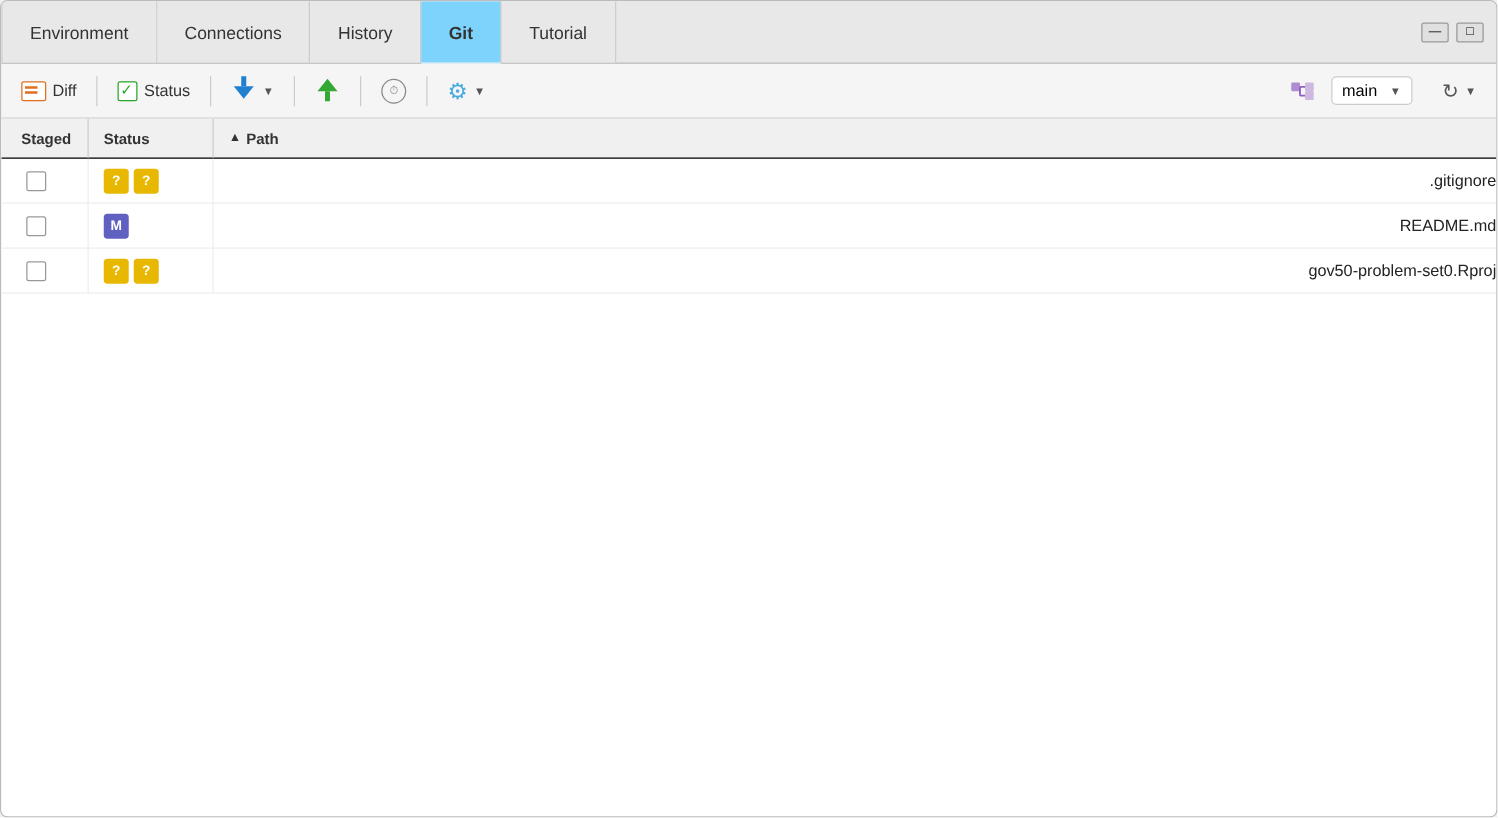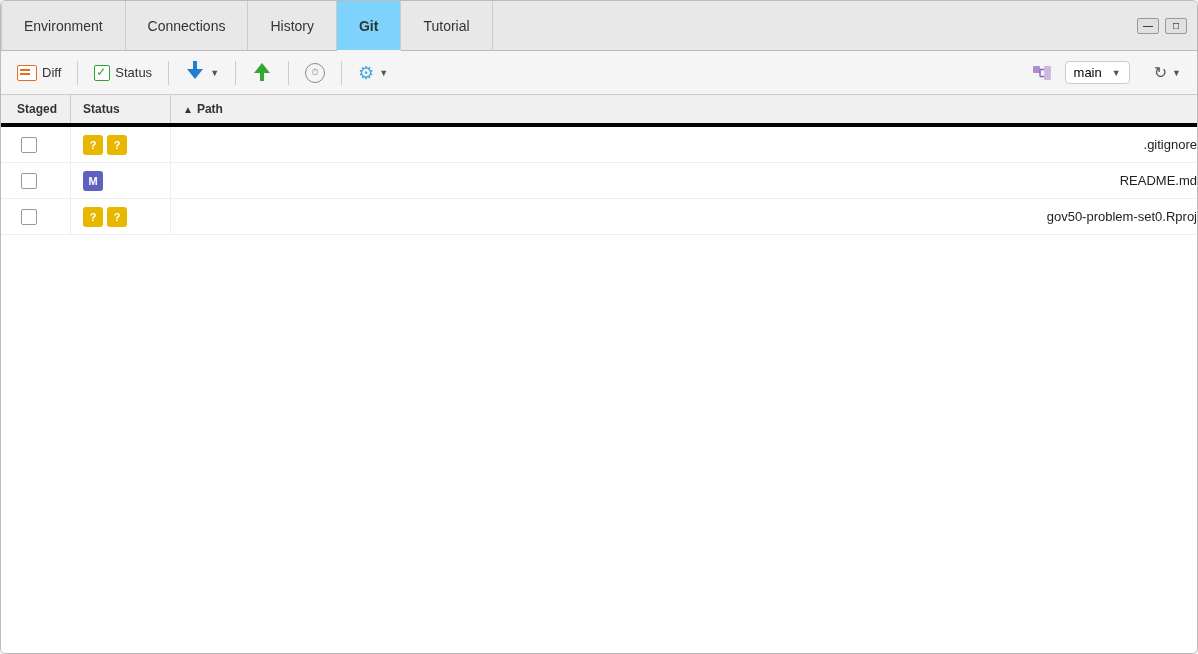--- a/index.html
+++ b/index.html
@@ -211,21 +211,21 @@
     }
     
     .table-area {
       flex: 1;
       overflow: auto;
       background: white;
     }
     .table-header {
       display: flex;
       align-items: center;
-      border-bottom: 4px solid #000000;
+      border-bottom: 1px solid #000000;
       padding: 0;
       height: 32px;
       background: #f0f0f0;
       font-size: 12px;
       font-weight: 600;
       color: #333;
     }
     .col-staged {
       width: 70px;
       min-width: 70px;

